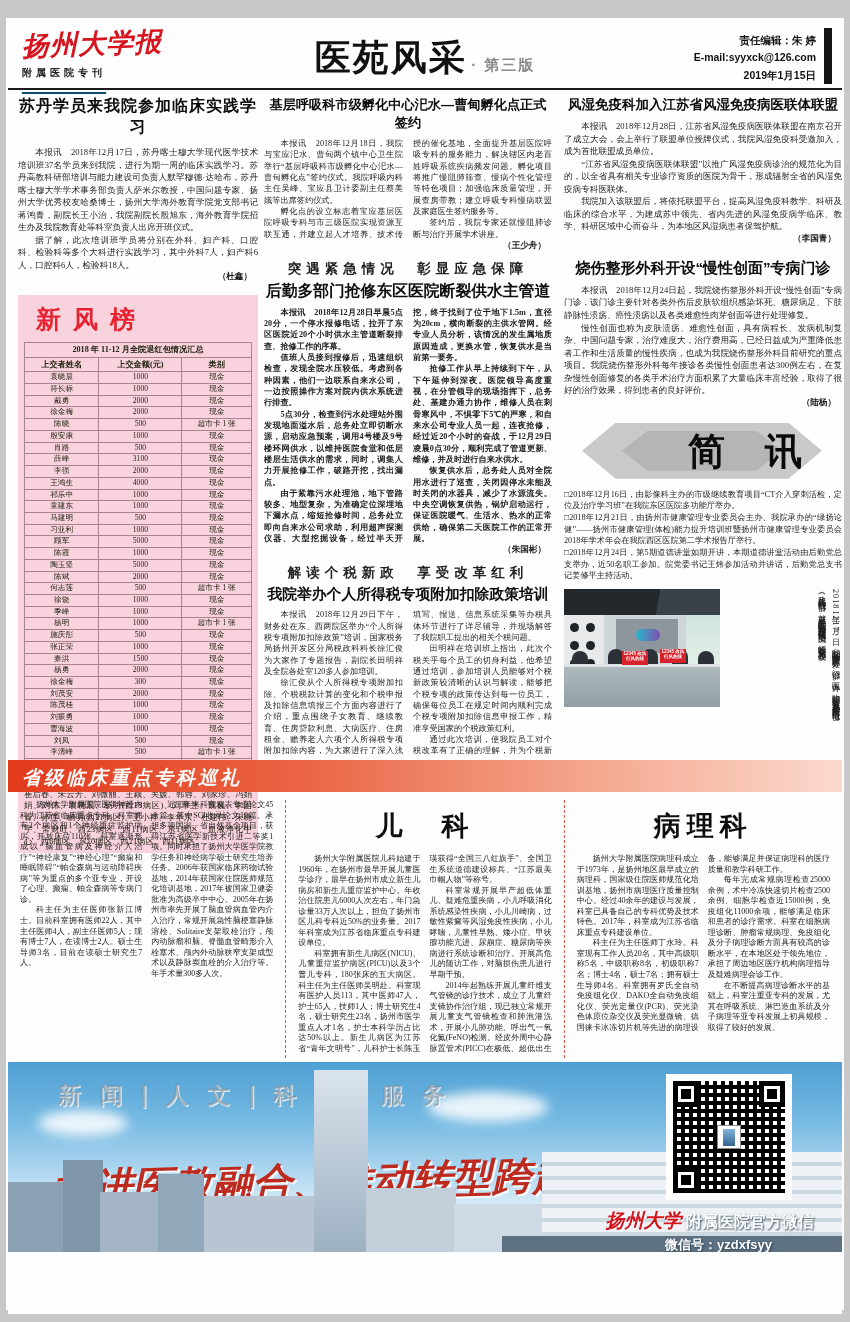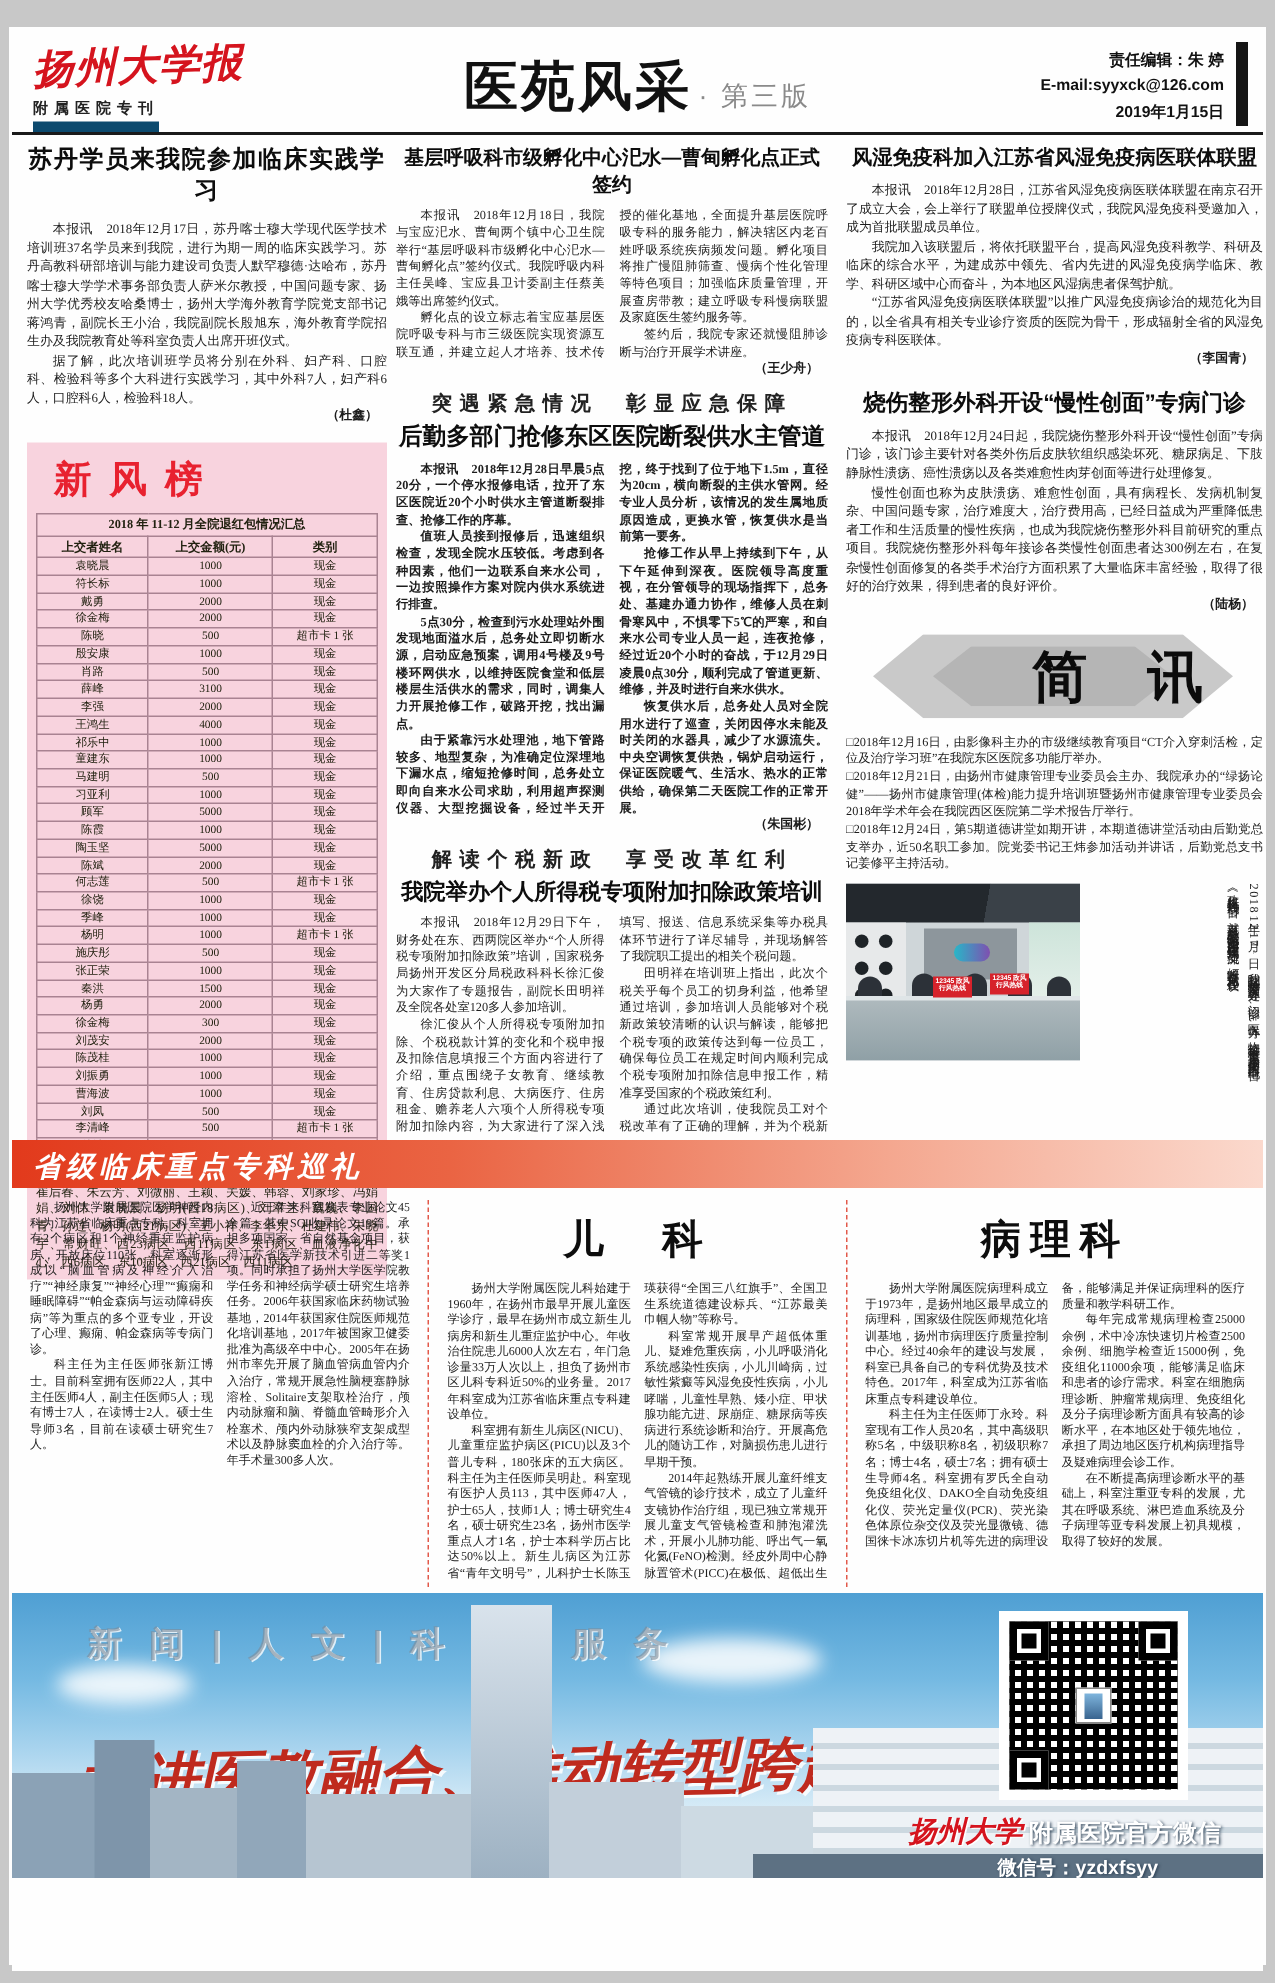--- a/index.html
+++ b/index.html
@@ -3,23 +3,23 @@
 <meta charset="utf-8">
 <style>
   * { margin:0; padding:0; box-sizing:border-box; }
   html,body { background:#c8c8c8; font-family:"Liberation Sans", sans-serif; }
   #page { position:relative; width:850px; height:1322px; margin:0 auto; background:#c8c8c8; overflow:hidden; }
   #sheet { position:absolute; left:6px; top:18px; width:838px; height:1292px; background:#fefefe; }
 
   
   #masthead { position:absolute; left:8px; top:26px; width:834px; height:60px; }
   .logo-script { font-family:"Liberation Serif", serif; font-style:italic; font-weight:900; font-size:27px; color:#d5141e; letter-spacing:1px; transform:rotate(-2deg); display:inline-block; }
-  .logo-sub { font-size:10px; font-weight:bold; color:#222; letter-spacing:4px; margin-top:1px; border-bottom:7px solid #0c4a6e; display:inline-block; padding-bottom:2px; }
+  .logo-sub { font-size:10px; font-weight:bold; color:#222; letter-spacing:4px; margin-top:1px; border-bottom:2px solid #0c4a6e; display:inline-block; padding-bottom:12px; }
   .section-title { font-size:36px; font-weight:900; color:#111; letter-spacing:2px; font-family:"Liberation Sans", sans-serif; }
-  .section-edition { font-size:18px; font-weight:normal; color:#8a8a8a; letter-spacing:2px; }
+  .section-edition { font-size:15px; font-weight:bold; color:#8a8a8a; letter-spacing:2px; }
   .mast-right { position:absolute; right:26px; top:6px; text-align:right; font-size:10.5px; line-height:1.65; color:#111; font-weight:bold; }
   .mast-bar { position:absolute; right:10px; top:2px; width:8px; height:56px; background:#151515; }
   #mast-rule { position:absolute; left:8px; top:88px; width:834px; height:2px; background:#1a1a1a; }
 
   
   .headline { font-weight:900; color:#0d0d0d; text-align:center; font-family:"Liberation Sans", sans-serif; }
   .kicker { font-family:"Liberation Serif", serif; font-weight:bold; font-size:13.5px; letter-spacing:5px; text-align:center; color:#222; }
   .body-text p { font-size:8.6px; line-height:1.46; text-align:justify; text-indent:2em; color:#1c1c1c; font-family:"Liberation Serif", serif; }
   .byline { text-align:right; font-size:8.6px; font-weight:bold; padding-right:6px; color:#1c1c1c; }
   .twocol { column-count:2; column-gap:10px; }
@@ -353,22 +353,22 @@
         </div>
 
     </article>
   </div>
 
   <div id="col3">
     <article>
       <h1 class="headline" style="font-size:13.5px;">风湿免疫科加入江苏省风湿免疫病医联体联盟</h1>
       <div class="body-text" style="margin-top:6px;">
           <p>本报讯　2018年12月28日，江苏省风湿免疫病医联体联盟在南京召开了成立大会，会上举行了联盟单位授牌仪式，我院风湿免疫科受邀加入，成为首批联盟成员单位。</p>
+          <p>“江苏省风湿免疫病医联体联盟”以推广风湿免疫病诊治的规范化为目的，以全省具有相关专业诊疗资质的医院为骨干，形成辐射全省的风湿免疫病专科医联体。</p>
           <p>我院加入该联盟后，将依托联盟平台，提高风湿免疫科教学、科研及临床的综合水平，为建成苏中领先、省内先进的风湿免疫病学临床、教学、科研区域中心而奋斗，为本地区风湿病患者保驾护航。</p>
-          <p>“江苏省风湿免疫病医联体联盟”以推广风湿免疫病诊治的规范化为目的，以全省具有相关专业诊疗资质的医院为骨干，形成辐射全省的风湿免疫病专科医联体。</p>
         </div>
       <p class="byline">（李国青）</p>
     </article>
 
     <article style="margin-top:14px;">
       <h1 class="headline" style="font-size:15px;">烧伤整形外科开设“慢性创面”专病门诊</h1>
       <div class="body-text" style="margin-top:6px;">
           <p>本报讯　2018年12月24日起，我院烧伤整形外科开设“慢性创面”专病门诊，该门诊主要针对各类外伤后皮肤软组织感染坏死、糖尿病足、下肢静脉性溃疡、癌性溃疡以及各类难愈性肉芽创面等进行处理修复。</p>
           <p>慢性创面也称为皮肤溃疡、难愈性创面，具有病程长、发病机制复杂、中国问题专家，治疗难度大，治疗费用高，已经日益成为严重降低患者工作和生活质量的慢性疾病，也成为我院烧伤整形外科目前研究的重点项目。我院烧伤整形外科每年接诊各类慢性创面患者达300例左右，在复杂慢性创面修复的各类手术治疗方面积累了大量临床丰富经验，取得了很好的治疗效果，得到患者的良好评价。</p>
         </div>

